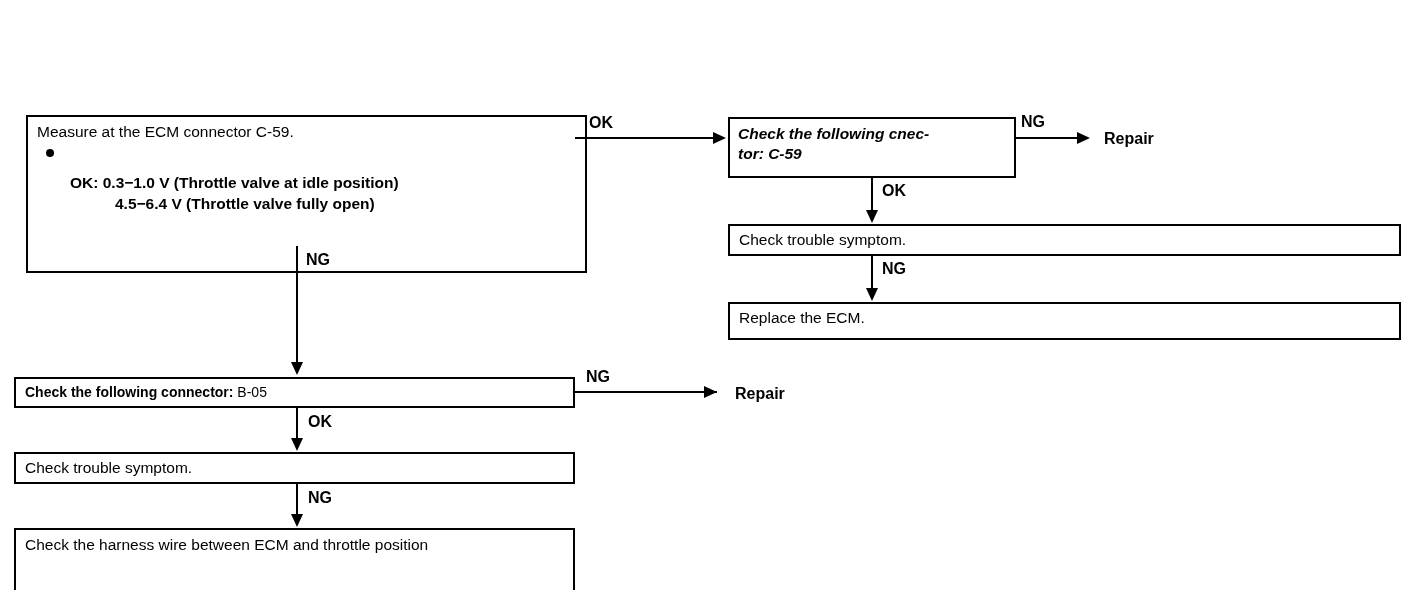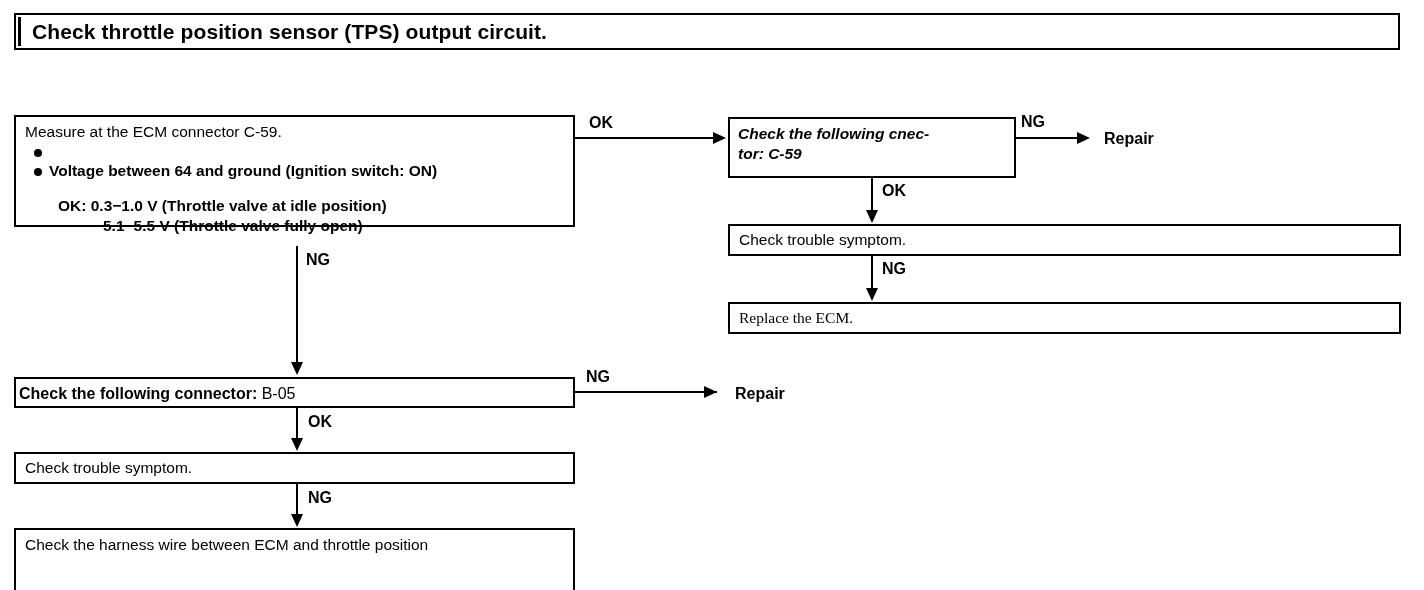--- a/index.html
+++ b/index.html
@@ -53,21 +53,21 @@
     box-sizing: border-box;
     background: #fff;
   }
   .box-inner {
     padding: 5px 9px 4px 9px;
     font-size: 15.5px;
     line-height: 1.32;
   }
 
   
-  .box-main { left: 14px; top: 115px; width: 561px; height: 112px; }
+  .box-main { left: 26px; top: 115px; width: 561px; height: 158px; }
   .main-line1 { font-size: 15.5px; white-space: nowrap; }
   .bullet-row {
     display: flex;
     align-items: baseline;
     white-space: nowrap;
     margin-top: 2px;
   }
   .bullet-dot {
     width: 24px;
     flex: 0 0 24px;
@@ -101,32 +101,32 @@
     font-size: 15.5px;
     font-weight: bold;
   }
 
   
   .box-cnec { left: 728px; top: 117px; width: 288px; height: 61px; }
   .box-cnec .box-inner { font-weight: bold; font-size: 15.5px; line-height: 1.30; padding: 5px 8px; font-style: italic; }
 
   
   .box-rsym { left: 728px; top: 224px; width: 673px; height: 32px; }
-  .box-recm { left: 728px; top: 302px; width: 673px; height: 32px; font-family: Liberation Serif, serif; }
+  .box-recm { left: 728px; top: 302px; width: 673px; height: 38px; }
   .box-rsym .box-inner, .box-recm .box-inner {
     padding: 4px 9px;
     font-size: 15.5px;
     white-space: nowrap;
   }
 
   
   .box-b05  { left: 14px; top: 377px; width: 561px; height: 31px; }
   .box-lsym { left: 14px; top: 452px; width: 561px; height: 32px; }
   .box-harn { left: 14px; top: 528px; width: 561px; height: 64px; }
-  .box-b05 .box-inner { padding: 4px 3px; font-size: 16px; white-space: nowrap; }
+  .box-b05 .box-inner { padding: 4px 9px; font-size: 14px; white-space: nowrap; }
   .box-b05 .b05-bold { font-weight: bold; }
   .box-lsym .box-inner { padding: 4px 9px; font-size: 15.5px; white-space: nowrap; }
   .box-harn .box-inner { padding: 5px 9px; font-size: 15.5px; line-height: 1.35; }
 
   
   .hline {
     position: absolute;
     height: 2px;
     background: #000;
   }
@@ -162,42 +162,35 @@
     font-weight: bold;
     line-height: 1;
     white-space: nowrap;
   }
 </style>
 </head>
 <body>
 
 <div id="page">
 
-  <div class="title-bar">
-    <div class="title-text">Check throttle position sensor (TPS) output circuit.</div>
-  </div>
 
   <div class="box box-main">
     <div class="box-inner">
       <div class="main-line1">Measure at the ECM connector C-59.</div>
 
       <div class="bullet-row">
         <div class="bullet-dot"><span></span></div>
       </div>
 
-      <div class="bullet-row">
-        <div class="bullet-dot"><span></span></div>
-        <div class="bullet-text">Voltage between 64 and ground (Ignition switch: ON)</div>
-      </div>
 
       <div class="ok-row">
         <span class="ok-label">OK:</span>
         <span class="ok-val">0.3−1.0 V (Throttle valve at idle position)</span>
       </div>
-      <div class="ok-row2">5.1−5.5 V (Throttle valve fully open)</div>
+      <div class="ok-row2">4.5−6.4 V (Throttle valve fully open)</div>
     </div>
   </div>
 
   <div class="hline" style="left:575px; top:137px; width:139px;"></div>
   <div class="arrow-right" style="left:713px; top:132px;"></div>
   <div class="edge-label" style="left:589px; top:115px;">OK</div>
 
   <div class="box box-cnec">
     <div class="box-inner">
       <div>Check the following cnec-</div>

